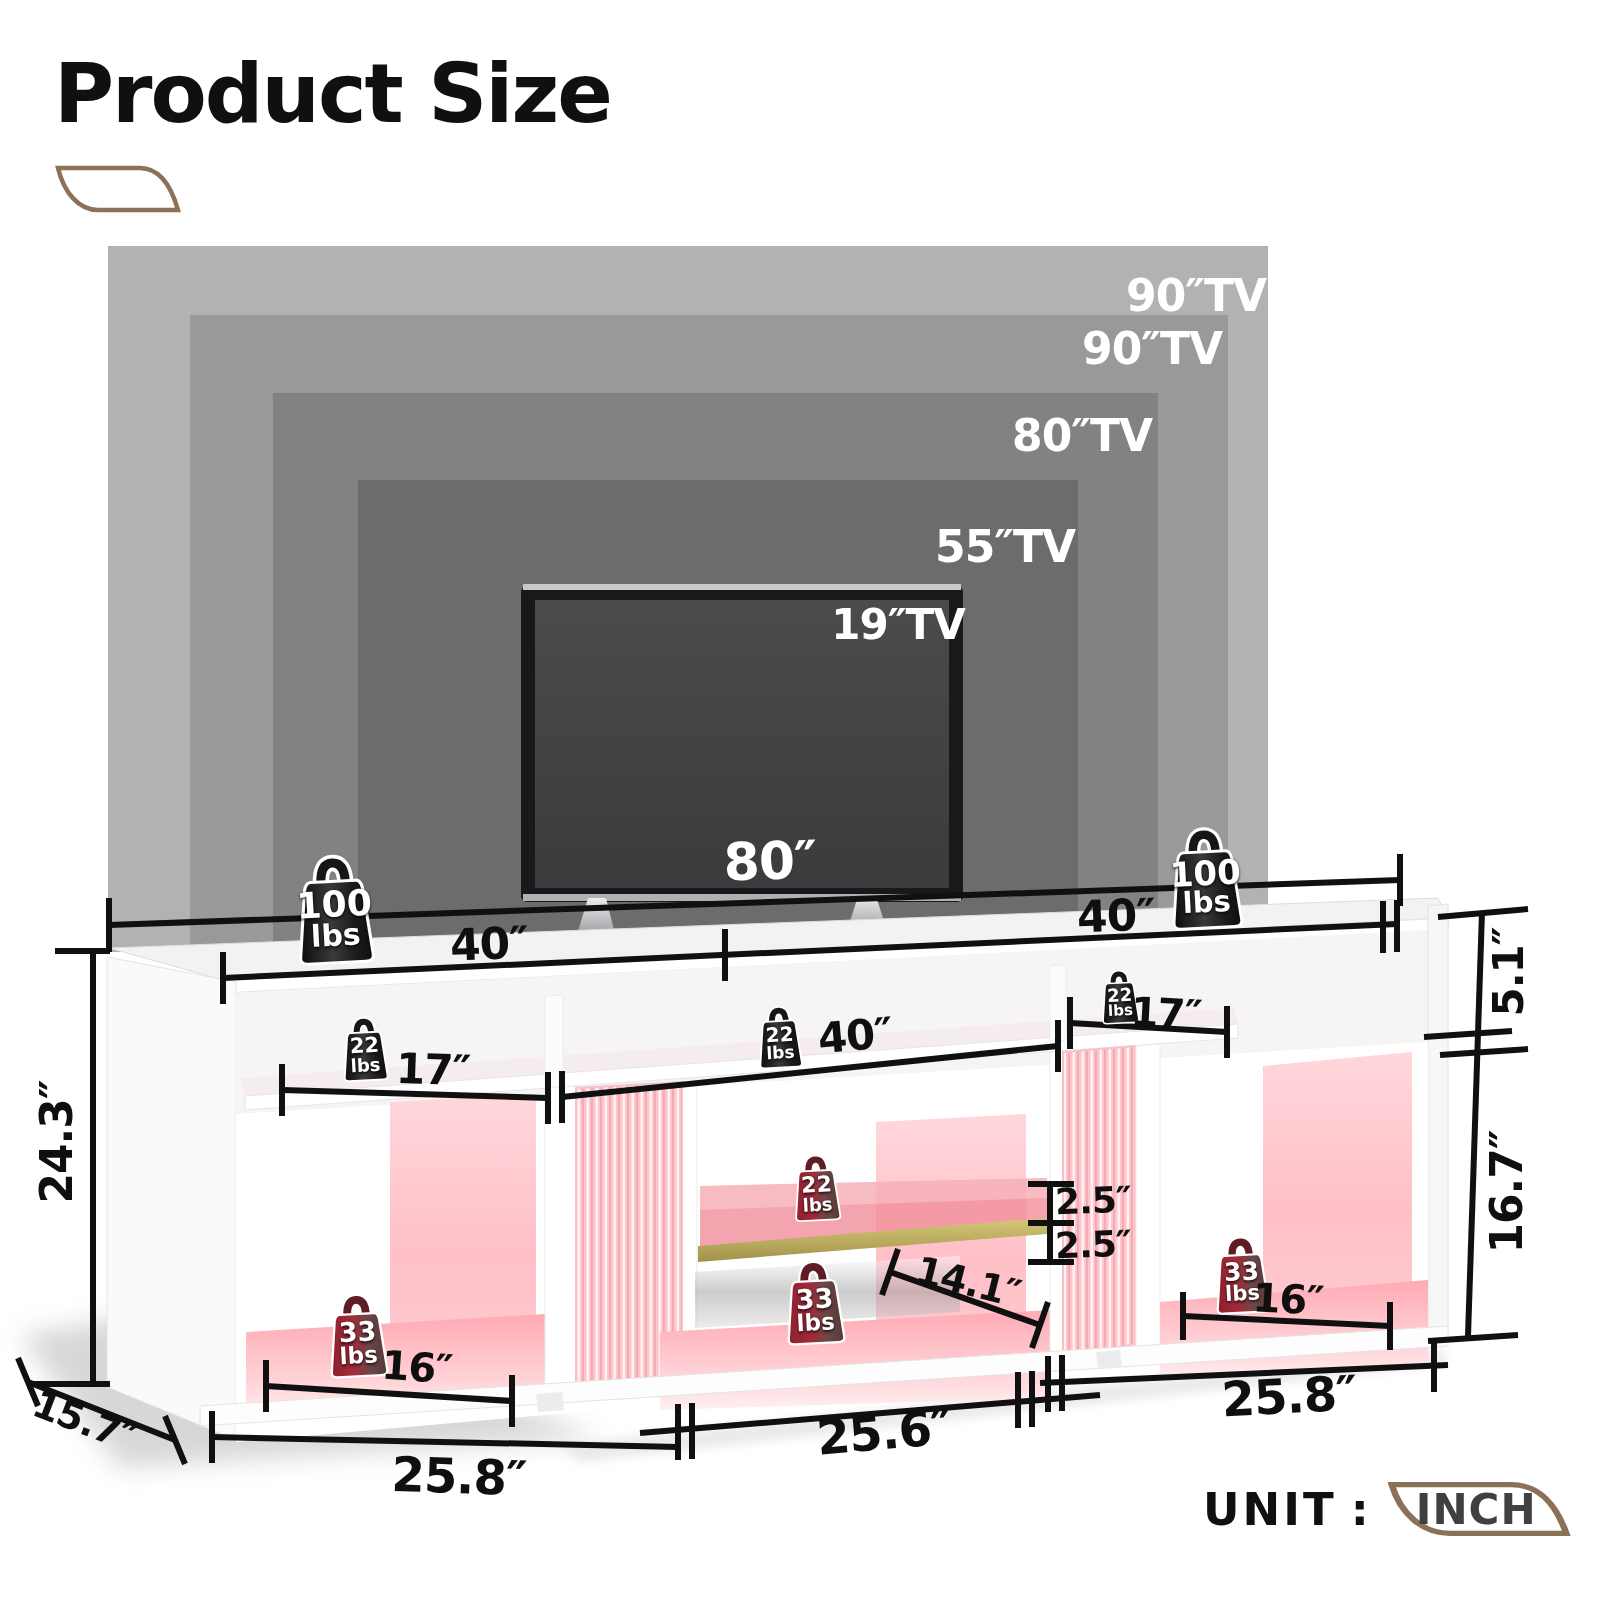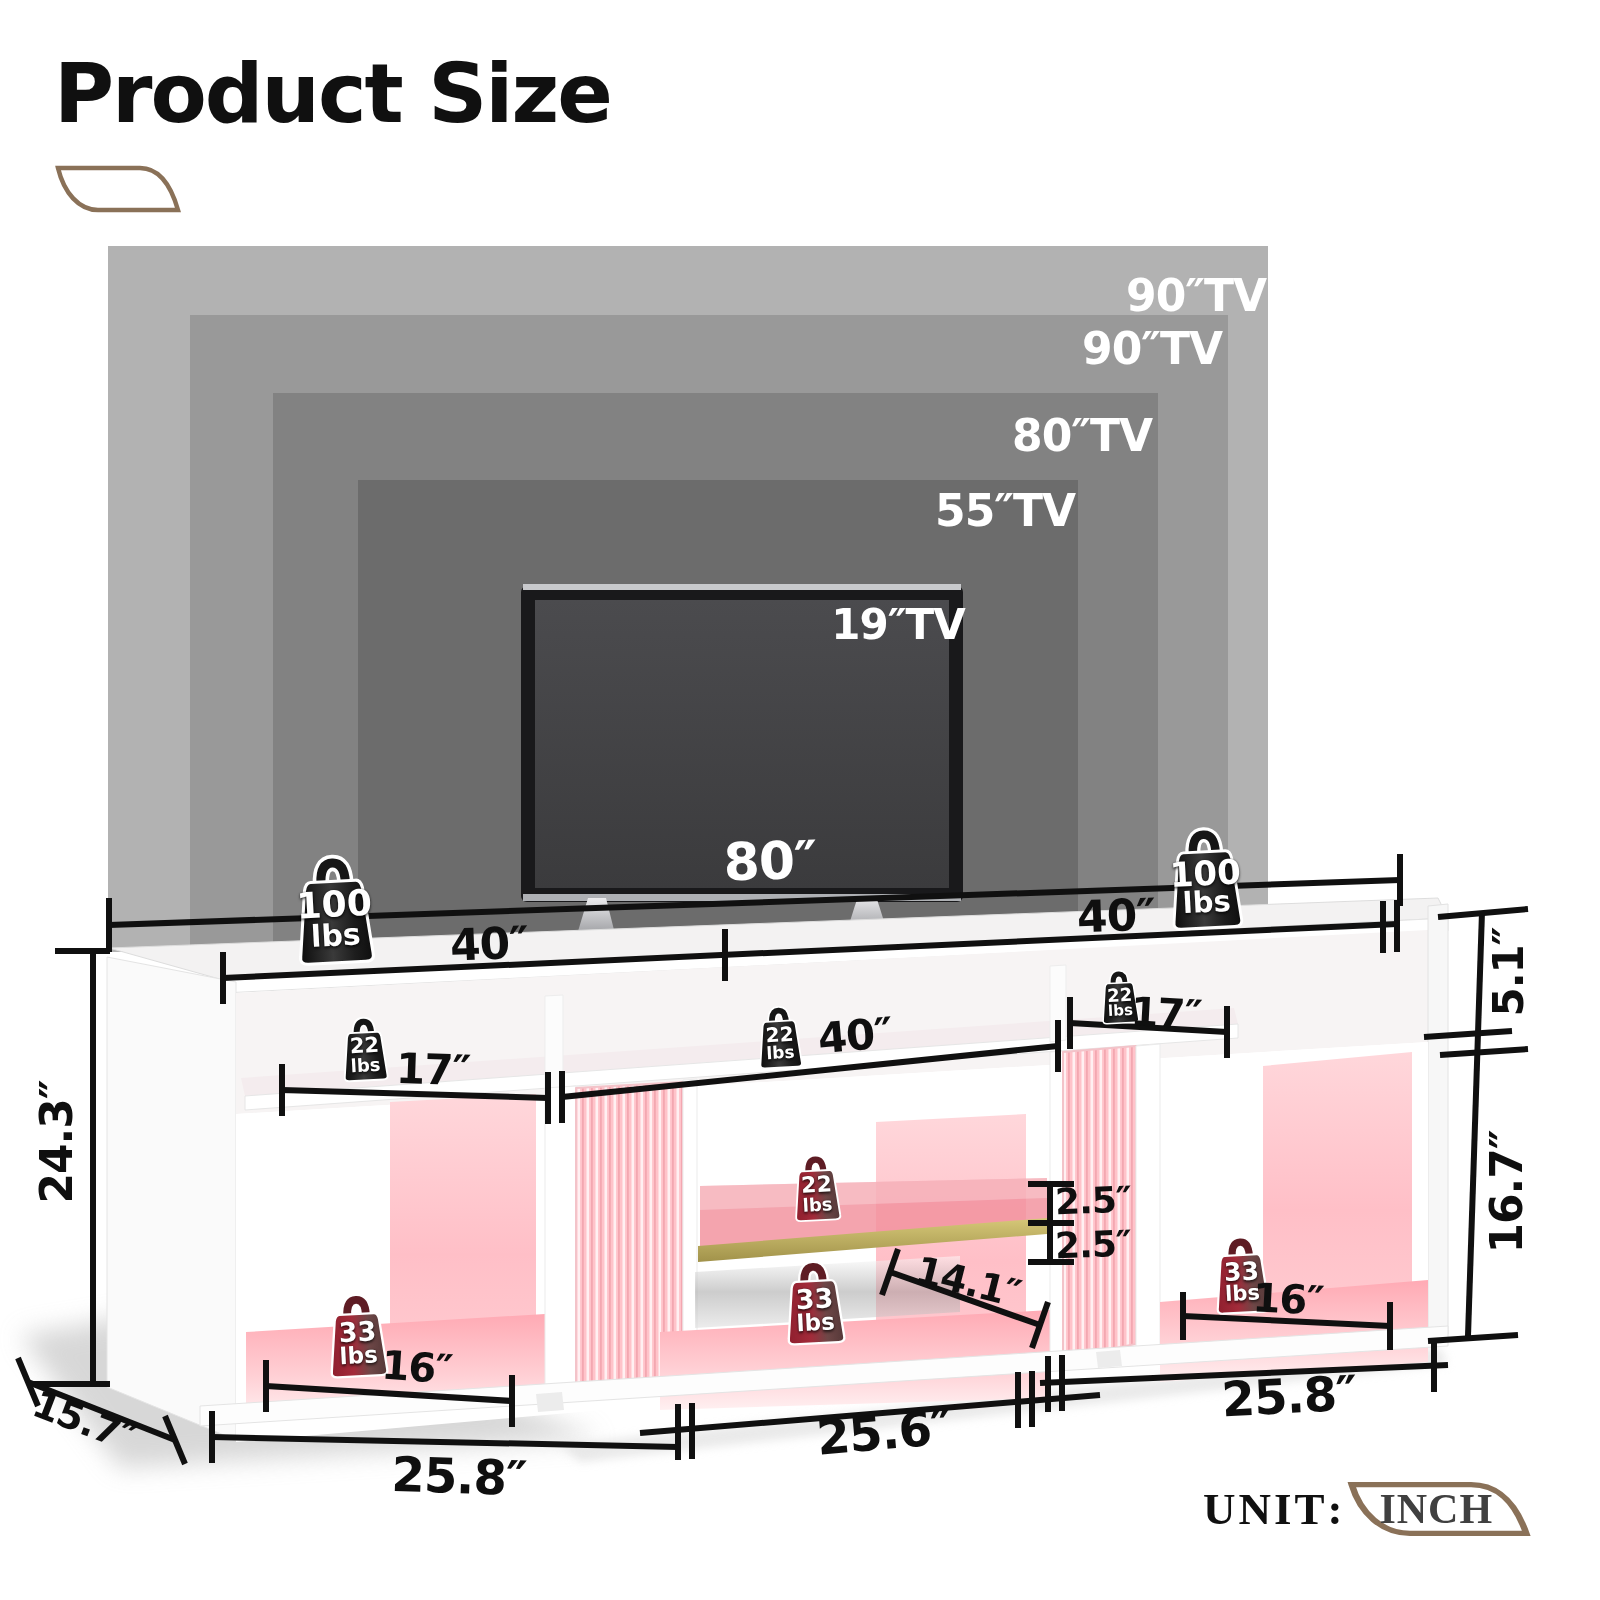--- a/index.html
+++ b/index.html
@@ -5,22 +5,22 @@
   html,body{margin:0;padding:0;background:#ffffff;}
   #canvas{position:relative;width:1600px;height:1600px;background:#ffffff;overflow:hidden;
           font-family:"DejaVu Sans","Liberation Sans",sans-serif;}
   #scene{position:absolute;left:0;top:0;width:1600px;height:1600px;}
   .lbl{position:absolute;font-weight:700;color:#0f0f0f;white-space:nowrap;letter-spacing:-1px;line-height:1;}
   .lbl-w{color:#ffffff;}
   .wt-txt{position:absolute;color:#ffffff;font-weight:700;text-align:center;line-height:.95;
           text-shadow:0 2px 3px rgba(0,0,0,.65), 0 0 2px rgba(0,0,0,.5);white-space:nowrap;}
   .wt-txt span{display:block;}
   #page-title{position:absolute;left:54px;top:46px;font-size:82px;font-weight:700;color:#101010;letter-spacing:-2px;}
-  #unit-row{position:absolute;left:1203px;top:1479px;height:60px;display:flex;align-items:center;
-            font-size:45px;font-weight:700;color:#101010;font-family:Liberation Serif, serif;}
+  #unit-row{position:absolute;left:1203px;top:1479px;height:60px;display:flex;align-items:center;gap:14px;
+            font-size:45px;font-weight:700;color:#101010;}
   #unit-row .unit-word{letter-spacing:3px;}
   .leaf-wrap{position:relative;width:192px;height:58px;}
   .leaf-wrap .leaf-text{position:absolute;left:50%;top:50%;transform:translate(-52%,-50%);
             font-size:42px;font-weight:700;letter-spacing:1px;color:#404040;}
 </style>
 </head>
 <body>
 
 <div id="canvas">
 
@@ -257,21 +257,21 @@
 </svg>
 
 <div id="page-title">Product Size</div>
 <svg style="position:absolute;left:52px;top:164px;" width="132" height="50" viewBox="0 0 132 50">
   <path d="M 6,4 L 88,4 C 106,4 118,18 126,46 L 46,46 C 27,46 12,29 6,4 Z" fill="#ffffff" stroke="#8a7158" stroke-width="4.5"></path>
 </svg>
 
 <div class="lbl lbl-w" style="left:1196px;top:278px;font-size:44px;transform:translate(-50%,-50%);margin-top:18px;">90″TV</div>
 <div class="lbl lbl-w" style="left:1152px;top:349px;font-size:44px;transform:translate(-50%,-50%);">90″TV</div>
 <div class="lbl lbl-w" style="left:1082px;top:436px;font-size:44px;transform:translate(-50%,-50%);">80″TV</div>
-<div class="lbl lbl-w" style="left:1005px;top:511px;font-size:44px;transform:translate(-50%,-50%);">55″TV</div>
+<div class="lbl lbl-w" style="left:1005px;top:547px;font-size:44px;transform:translate(-50%,-50%);">55″TV</div>
 <div class="lbl lbl-w" style="left:898px;top:625px;font-size:42px;transform:translate(-50%,-50%);">19″TV</div>
 
 <div class="lbl lbl-w" style="left:770px;top:861px;font-size:52px;transform:translate(-50%,-50%) rotate(-2deg);">80″</div>
 <div class="lbl" style="left:489px;top:944px;font-size:44px;transform:translate(-50%,-50%) rotate(-2.5deg);">40″</div>
 <div class="lbl" style="left:1116px;top:916px;font-size:44px;transform:translate(-50%,-50%) rotate(-2deg);">40″</div>
 <div class="lbl" style="left:433px;top:1070px;font-size:42px;transform:translate(-50%,-50%) rotate(2deg);">17″</div>
 <div class="lbl" style="left:855px;top:1036px;font-size:42px;transform:translate(-50%,-50%) rotate(-5deg);">40″</div>
 <div class="lbl" style="left:1166px;top:1013px;font-size:40px;transform:translate(-50%,-50%) rotate(3deg);">17″</div>
 <div class="lbl" style="left:57px;top:1142px;font-size:44px;transform:translate(-50%,-50%) rotate(-90deg);">24.3″</div>
 <div class="lbl" style="left:84px;top:1421px;font-size:38px;transform:translate(-50%,-50%) rotate(21deg);">15.7″</div>

